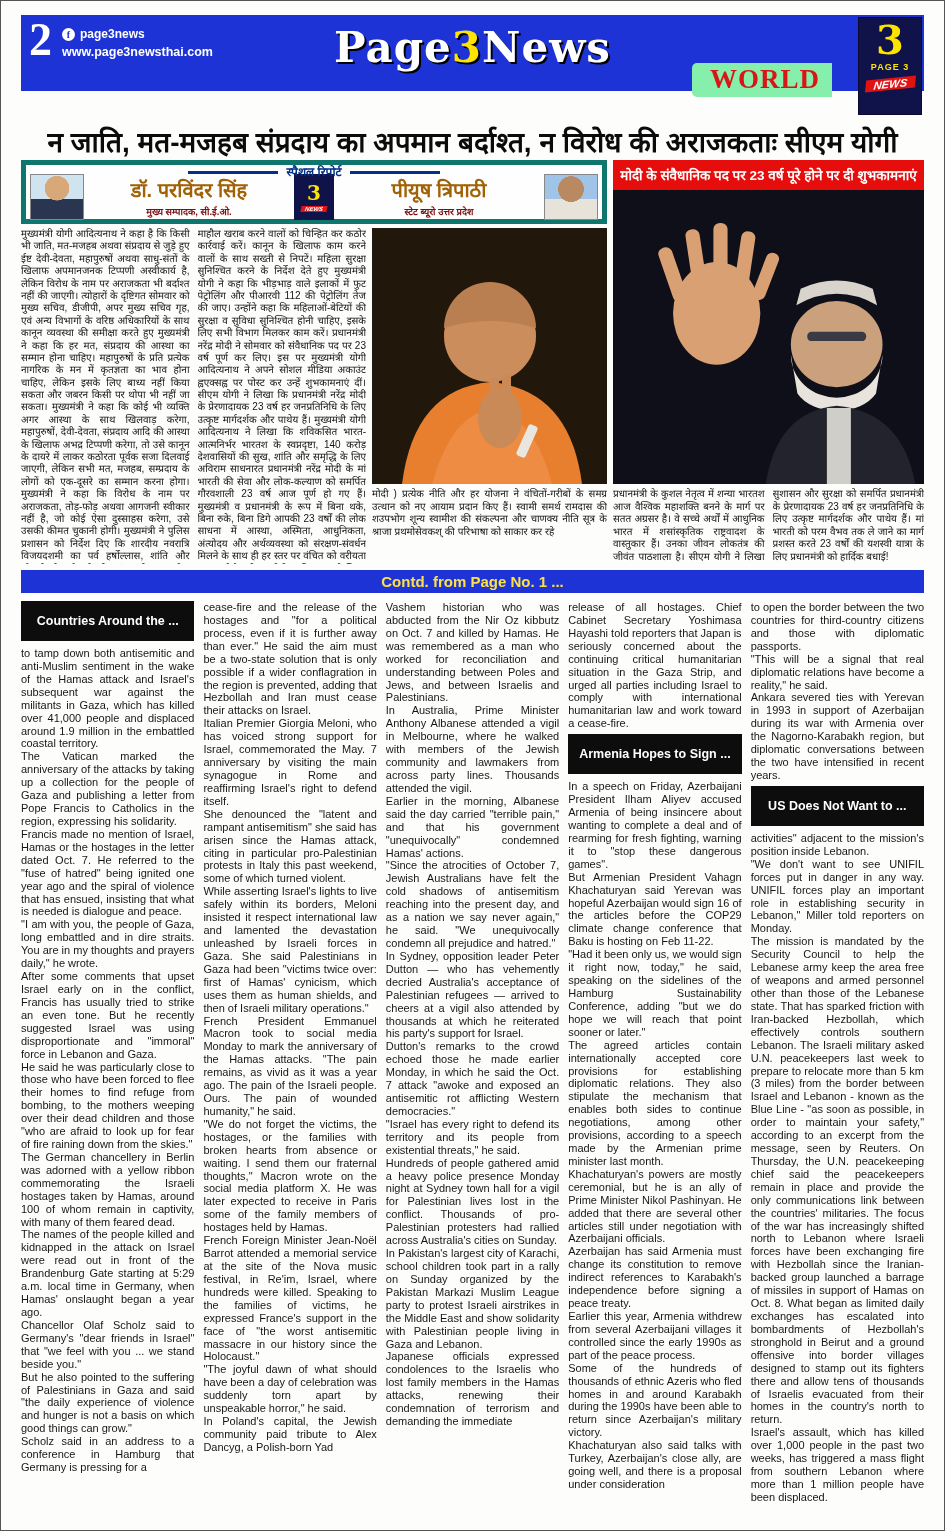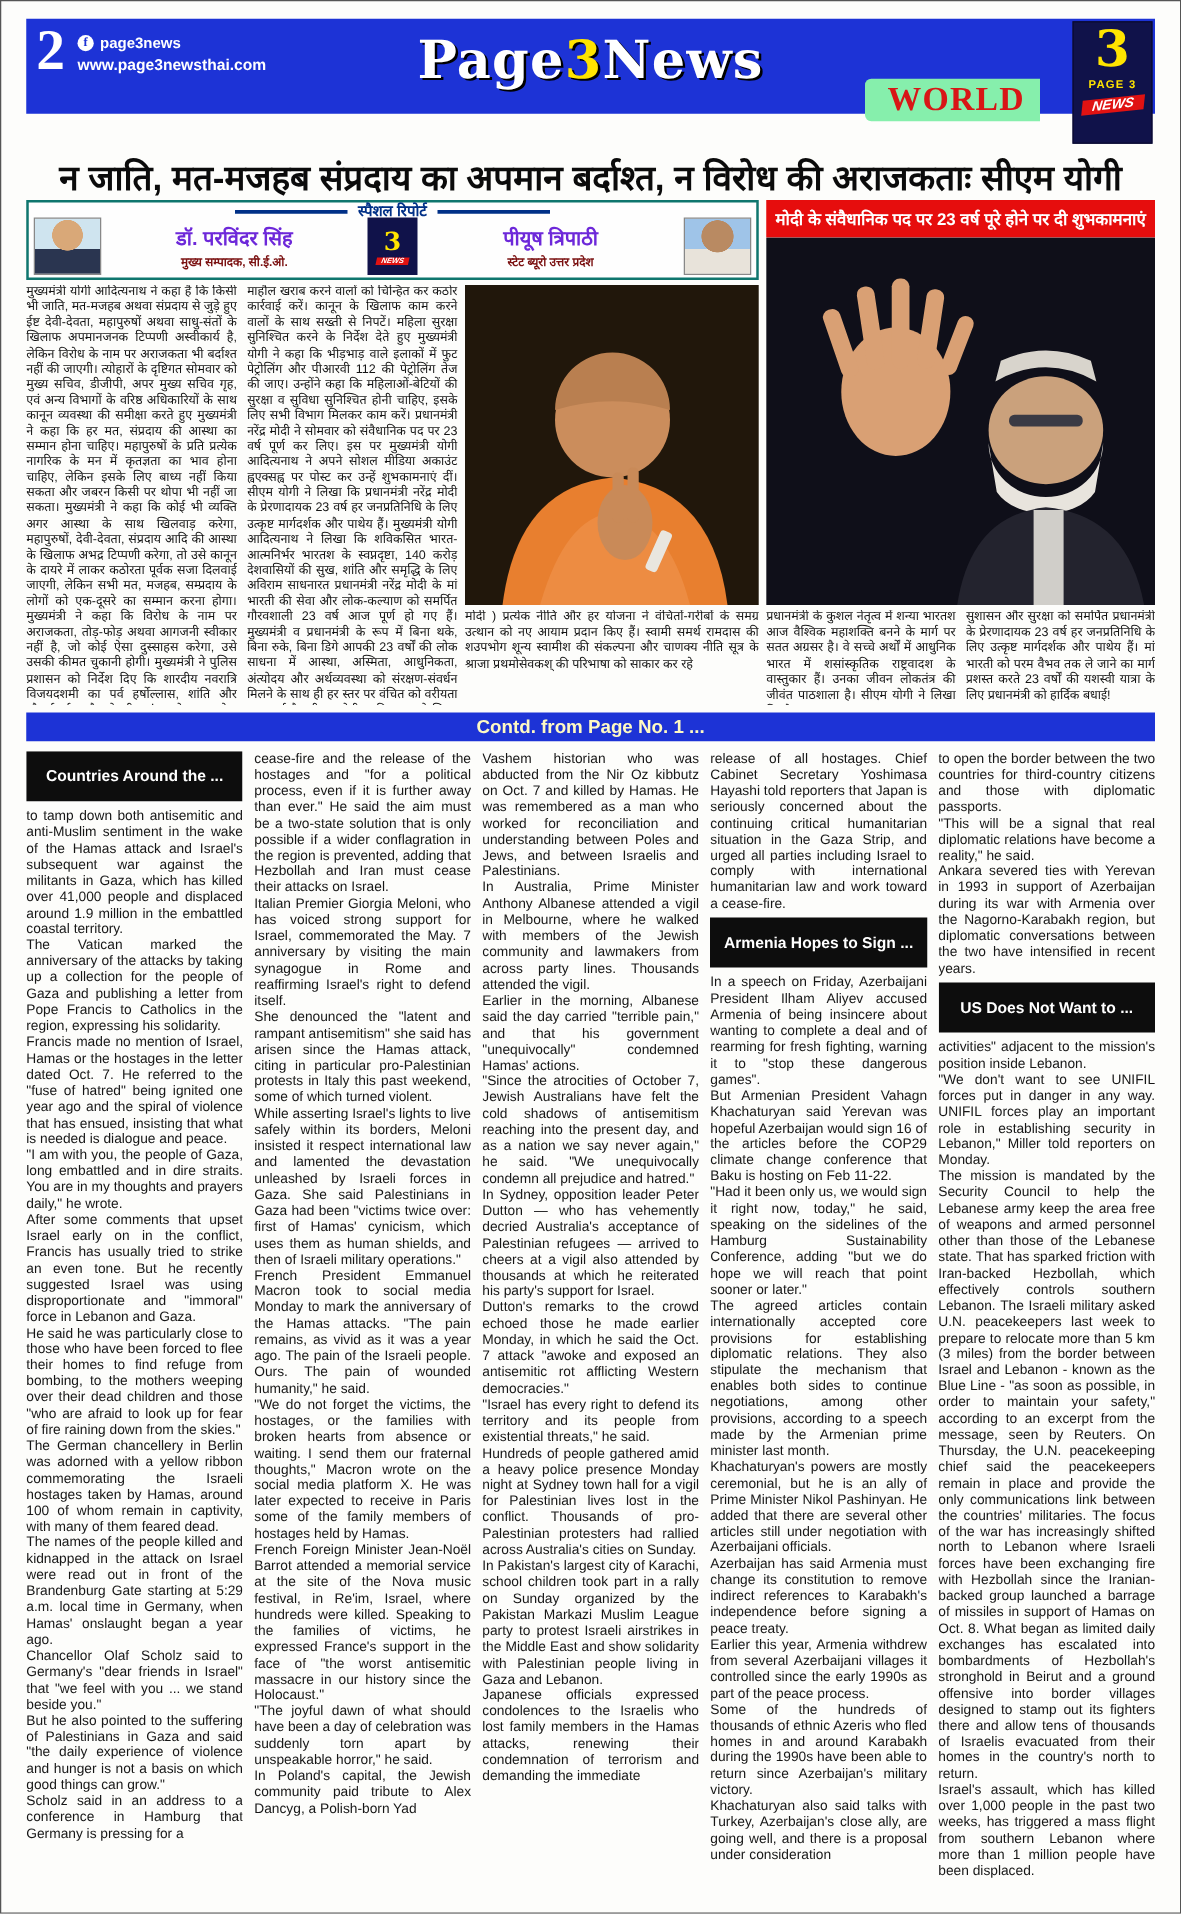--- a/index.html
+++ b/index.html
@@ -20,49 +20,49 @@
   .datebar{position:absolute;left:0;right:0;bottom:0;height:26px;background:#ffe400;border-bottom:2px solid #151515;display:flex;align-items:center;z-index:1;}
   .datebar span{font-size:15px;font-weight:bold;color:#111;padding-left:6px;letter-spacing:.5px;}
   .logo{position:absolute;right:2px;top:2px;width:64px;height:98px;background:#10124a;border:1px solid #0a0a30;z-index:3;display:flex;flex-direction:column;align-items:center;justify-content:flex-start;padding-top:2px;box-sizing:border-box;}
   .logo .l3{color:#ffe400;font-size:40px;font-weight:bold;line-height:1;font-family:"DejaVu Serif",serif;}
   .logo .lp{color:#ffe400;font-size:9px;font-weight:bold;letter-spacing:1px;margin-top:2px;}
   .logo .ln{background:#e01212;color:#fff;font-style:italic;font-weight:bold;font-size:11px;padding:0 8px;transform:skew(-12deg) rotate(-6deg);margin-top:6px;}
   
   .headline{font-size:28px;font-weight:bold;color:#0b0b0b;text-align:center;white-space:nowrap;overflow:hidden;padding:8px 0 0 0;line-height:1.25;}
   
   .hindi-grid{display:grid;grid-template-columns:345px 235px 1fr;grid-template-rows:64px 256px 76px;gap:4px 6px;}
-  .spbox{grid-column:1/3;grid-row:1;border:2px solid #0f766e;background:#fefefe;display:flex;align-items:stretch;padding:2px 4px;box-sizing:border-box;position:relative;}
+  .spbox{grid-column:1/3;grid-row:1;border:5px solid #0f766e;background:#fefefe;display:flex;align-items:stretch;padding:2px 4px;box-sizing:border-box;position:relative;}
   .sp-title{position:absolute;top:-2px;left:0;right:0;text-align:center;font-size:12px;font-weight:bold;color:#003087;}
   .sp-title:before,.sp-title:after{content:"";display:inline-block;width:90px;height:3px;background:#003087;vertical-align:middle;margin:0 8px;}
   .sp-authors{display:flex;flex:1;align-items:center;justify-content:space-between;margin-top:10px;}
   .sp-photo{width:52px;height:44px;border:1px solid #888;background:
      radial-gradient(circle at 50% 30%,#d9a878 0 30%,transparent 31%),
      linear-gradient(#cfe4ef 55%,#2a3550 55%);}
   .sp-photo.right{background:
      radial-gradient(circle at 50% 32%,#b98a62 0 32%,transparent 33%),
      linear-gradient(#9fc4e8 55%,#e8e3da 55%);}
   .sp-author{text-align:center;flex:1;}
-  .sp-name{color:#6d28d9;font-weight:bold;font-size:16px;}
+  .sp-name{color:#a16207;font-weight:bold;font-size:20px;}
   .sp-role{color:#7a1010;font-size:9.5px;font-weight:bold;margin-top:2px;}
   .minilogo{width:40px;height:46px;background:#10124a;display:flex;flex-direction:column;align-items:center;justify-content:center;}
   .minilogo .l3{color:#ffe400;font-size:20px;font-weight:bold;font-family:"DejaVu Serif",serif;line-height:1;}
   .minilogo .ln{background:#e01212;color:#fff;font-style:italic;font-weight:bold;font-size:6px;padding:0 4px;transform:skew(-12deg);margin-top:3px;}
   .right-stack{grid-column:3;grid-row:1/3;display:flex;flex-direction:column;}
   .red-banner{background:#e60d0d;color:#fff;font-weight:bold;font-size:13.5px;text-align:center;padding:6px 2px;white-space:nowrap;overflow:hidden;}
   .modi-photo{flex:1;min-height:0;}
   .hindi-cols{grid-column:1;grid-row:2/4;display:flex;gap:8px;overflow:hidden;}
   .hcol{flex:1;font-size:10px;line-height:1.24;text-align:justify;color:#141414;overflow:hidden;}
   .yogi-photo{grid-column:2;grid-row:2;}
   .cap{font-size:10px;line-height:1.26;text-align:justify;color:#141414;overflow:hidden;}
   .cap-a{grid-column:2;grid-row:3;}
   .cap-bc{grid-column:3;grid-row:3;display:flex;gap:8px;}
   .cap-bc .cap{flex:1;}
   svg{display:block;}
   
-  .contd{background:#1d33d6;color:#fef9c3;font-weight:bold;font-size:15px;text-align:center;padding:3px 0;margin:6px 0 8px 0;}
+  .contd{background:#1d33d6;color:#fde047;font-weight:bold;font-size:15px;text-align:center;padding:3px 0;margin:6px 0 8px 0;}
   
   .eng{display:flex;gap:9px;height:938px;overflow:hidden;}
   .ecol{flex:1;min-width:0;overflow:hidden;}
   .colhead{background:#0d0d0d;color:#fff;font-weight:bold;font-size:12.5px;text-align:center;padding:13px 2px;margin:4px 0 6px 0;white-space:nowrap;overflow:hidden;}
   .ecol .colhead:first-child{margin-top:0;}
   .colp{margin:0;font-size:11px;line-height:1.175;text-align:justify;color:#161616;}
 </style>
 </head>
 <body>
 

